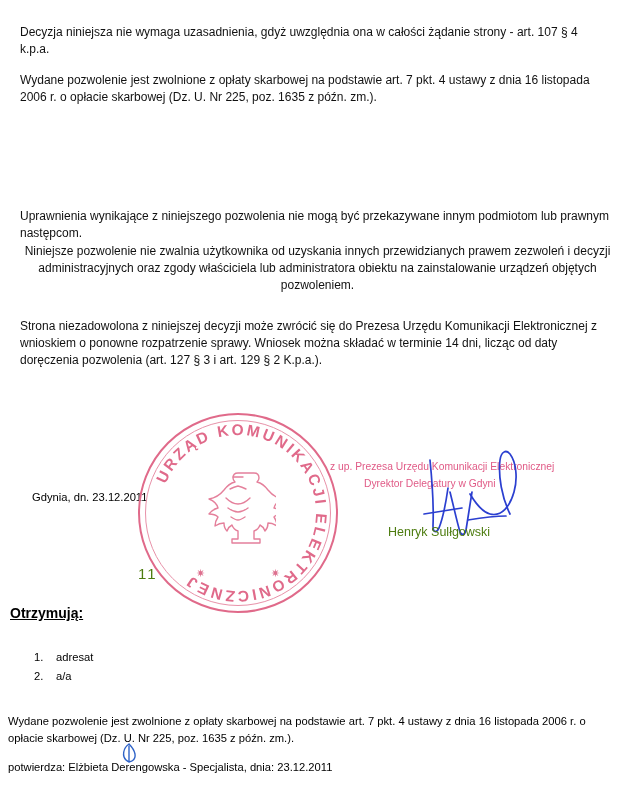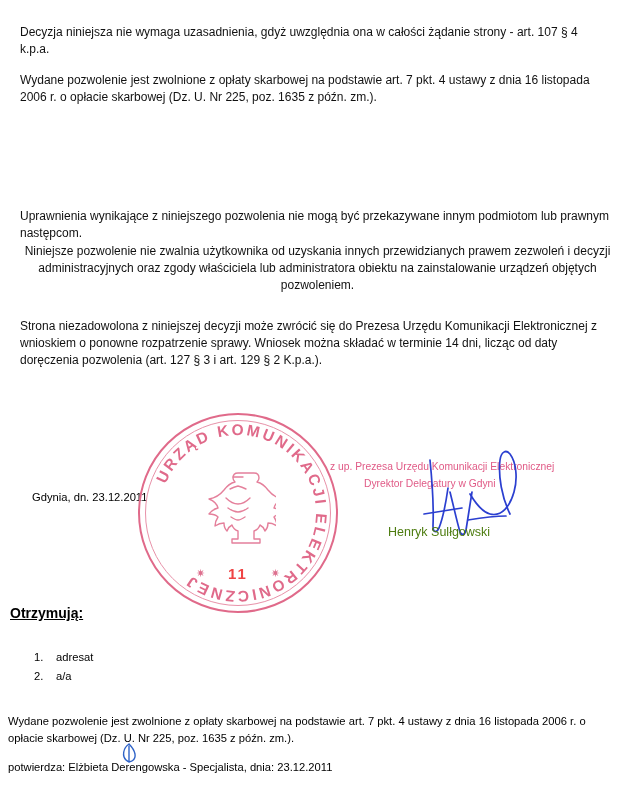--- a/index.html
+++ b/index.html
@@ -93,24 +93,24 @@
   .stamp .eagle {
     position: absolute;
     left: 62px; top: 52px;
     width: 76px; height: 86px;
     opacity: .85;
   }
   .stamp .num11 {
     position: absolute;
     left: 0; right: 0;
     top: 152px;
-    text-align: center;
-    color: #ef4444;
+    text-align: left;
+    color: #4d7c0f;
     font-size: 15px;
-    font-weight: bold;
+    font-weight: normal;
     letter-spacing: 2px;
   }
   .stamp .star-l, .stamp .star-r {
     position: absolute;
     top: 154px;
     color: #dd6f8e;
     font-size: 11px;
   }
   .stamp .star-l { left: 58px; }
   .stamp .star-r { right: 58px; }

